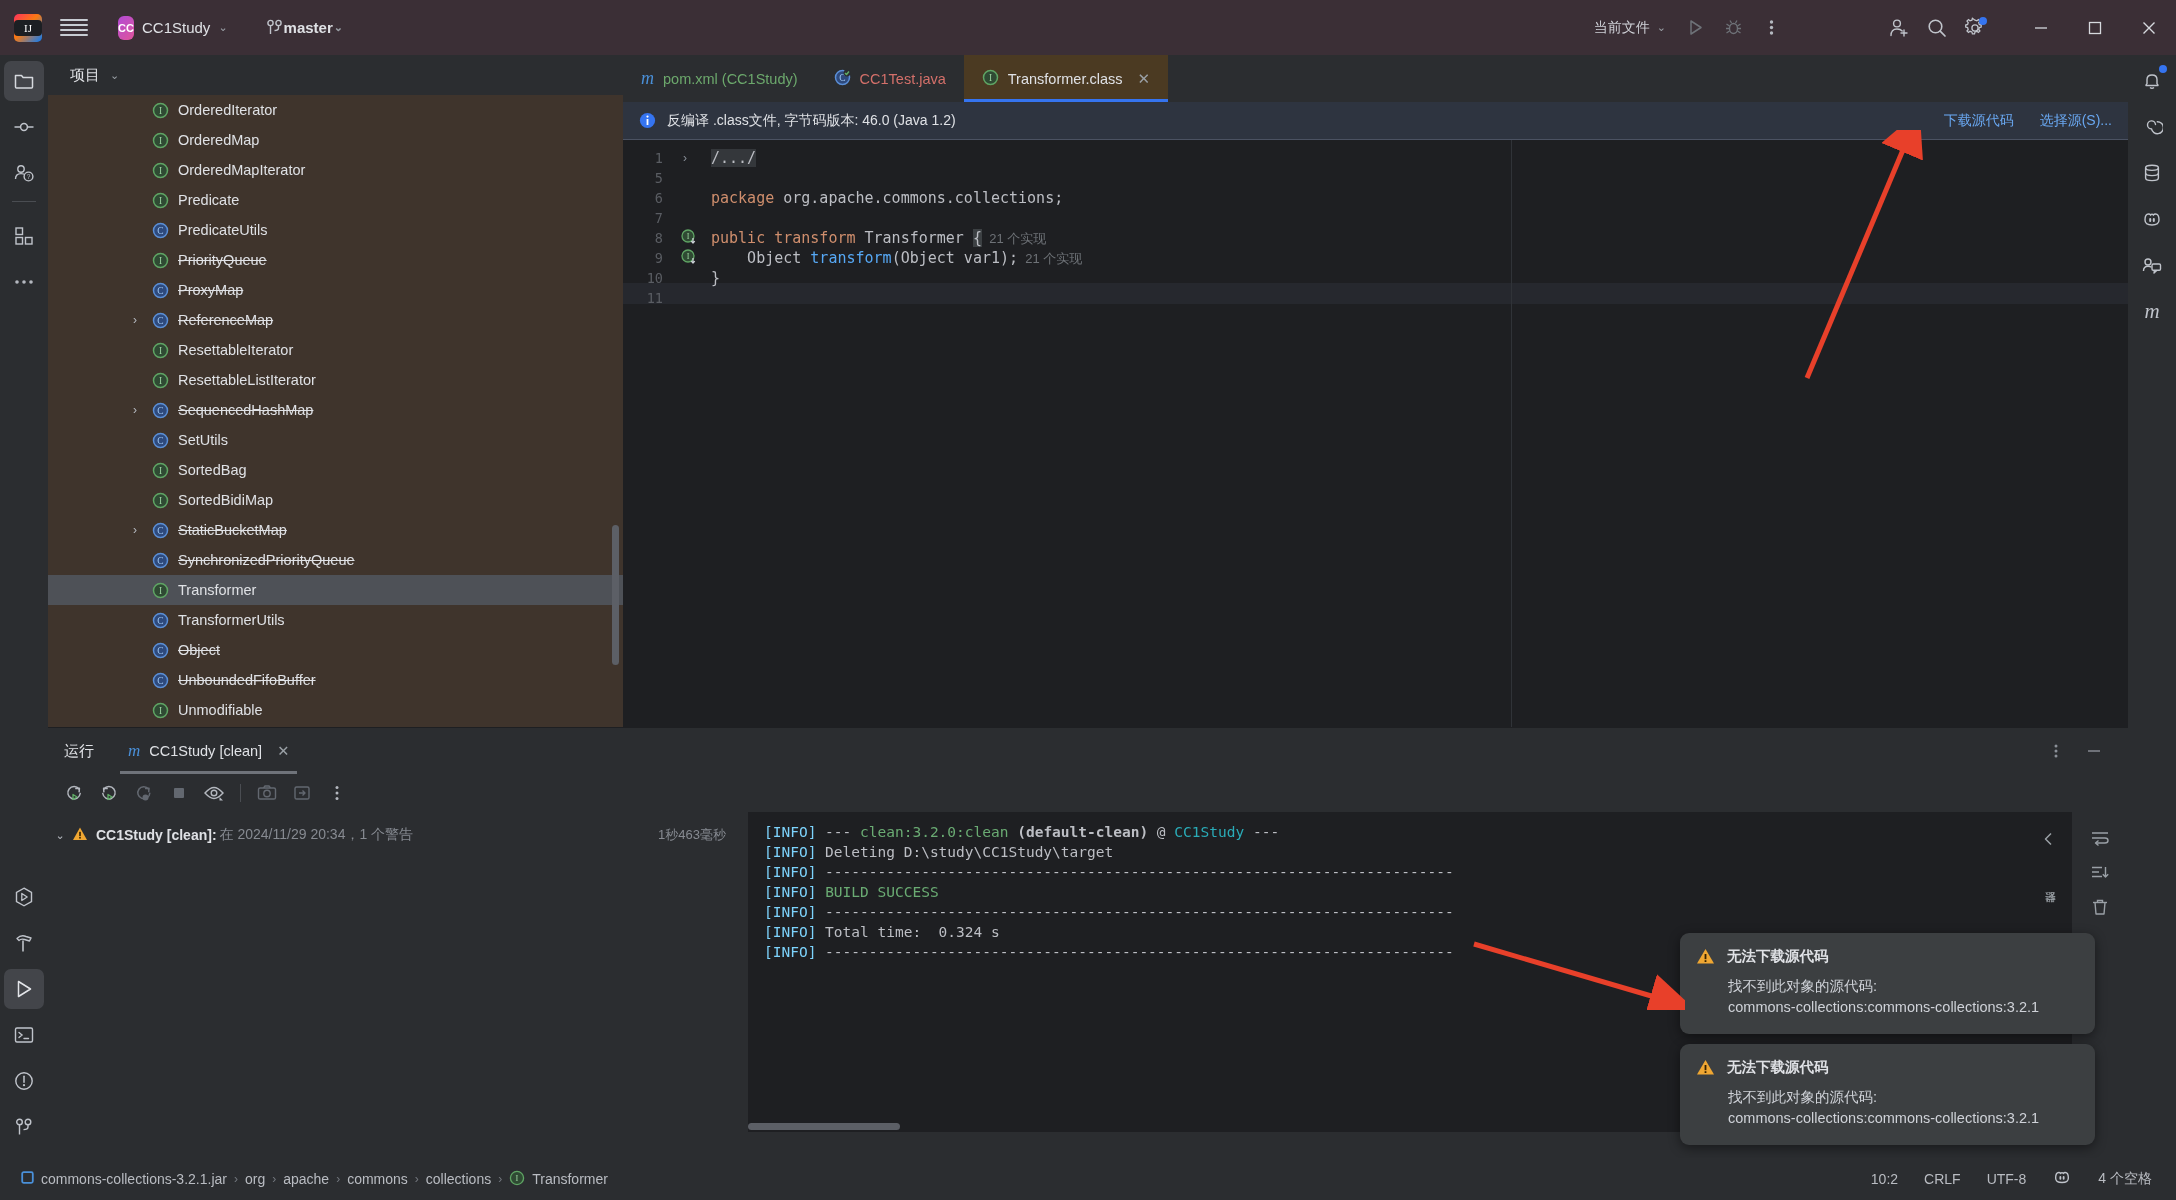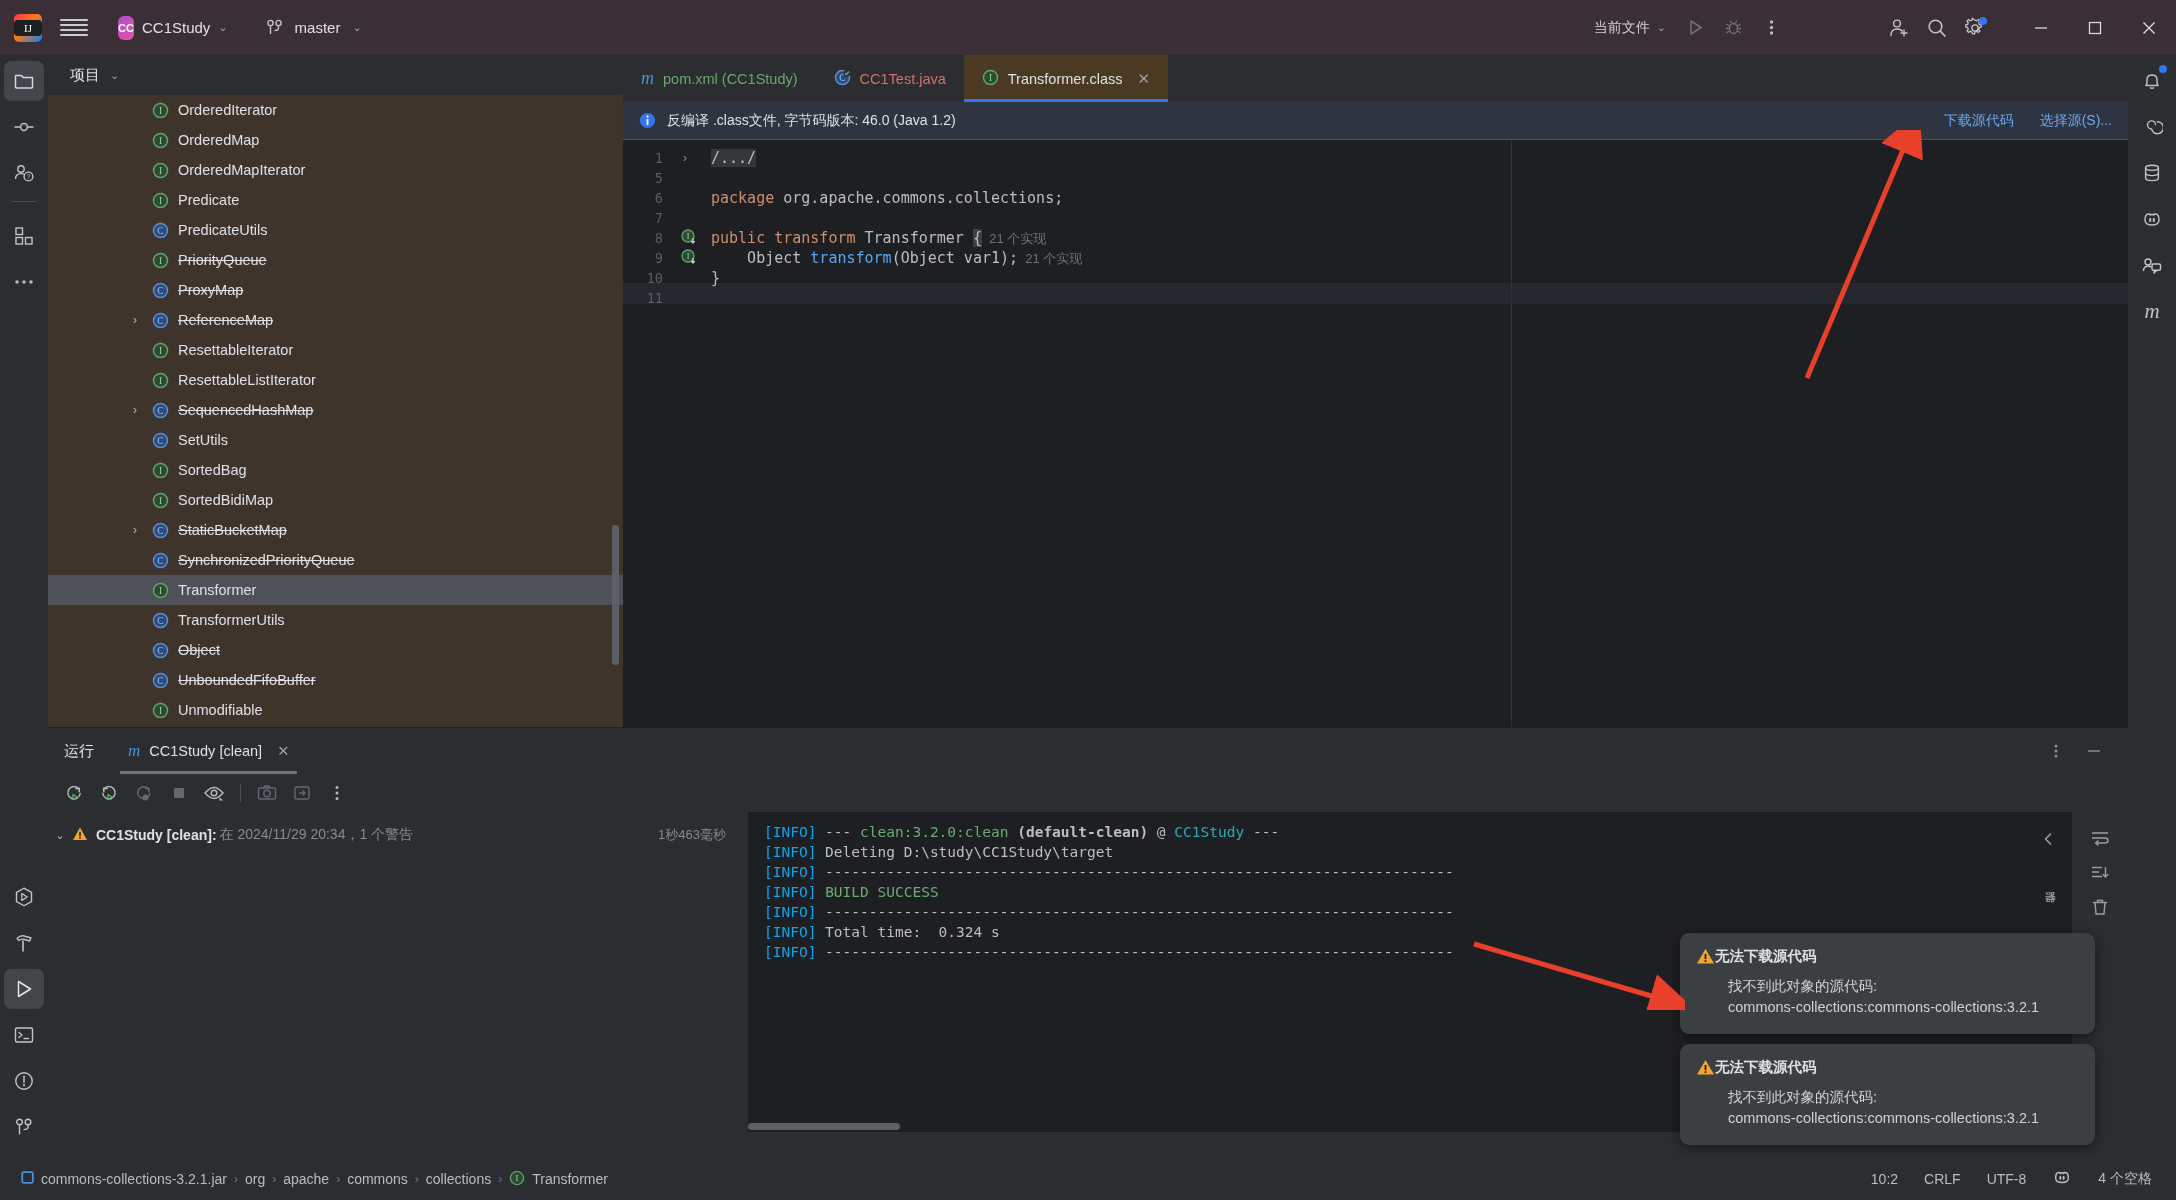--- a/index.html
+++ b/index.html
@@ -35,21 +35,21 @@
     display:flex; align-items:center; gap:8px; padding: 4px 10px; border-radius: 6px; cursor:pointer;
   }
   .proj-badge {
     width: 16px; height: 24px; border-radius: 6px;
     background: linear-gradient(135deg,#b24bd6,#e0559b);
     color:#fff; font-size: 11px; font-weight: bold;
     display:flex; align-items:center; justify-content:center;
   }
   .proj-name { font-size: 15px; color:#dfe1e5; }
   .chev { font-size: 11px; color:#9aa0a6; }
-  .branch-chip { display:flex; align-items:center; gap:12px; padding:4px 10px; margin-left:18px; border-radius:6px; cursor:pointer;}
+  .branch-chip { display:flex; align-items:center; gap:1px; padding:4px 10px; margin-left:18px; border-radius:6px; cursor:pointer;font-weight:bold;}
   .branch-name { font-size: 15px; color:#dfe1e5; }
 
   .tb-right { margin-left:auto; display:flex; align-items:center; height:100%; }
   .runconfig { display:flex; align-items:center; gap:7px; font-size:14px; color:#ced0d6; padding: 5px 10px; border-radius:6px; cursor:pointer;}
   .tb-ico { width: 38px; height: 38px; display:flex; align-items:center; justify-content:center; cursor:pointer; position:relative; }
   .tb-ico svg { display:block; }
   .wbtn { width: 54px; height: 55px; display:flex; align-items:center; justify-content:center; cursor:pointer;}
   .blue-dot { position:absolute; right:7px; top:8px; width:8px;height:8px;border-radius:50%;background:#3574f0;}
 
   
@@ -128,37 +128,37 @@
   .runbody { position:absolute; left:0; top:84px; width:2080px; height:320px; display:flex; }
   .treepane { width:700px; background:#2b2d30; position:relative; padding-top:10px;}
   .tp-row { height:26px; display:flex; align-items:center; font-size:14px; }
   .tp-arrow { width:24px; text-align:center; color:#b4b8bf; font-size:11px; }
   .tp-warn { margin-right:8px; }
   .tp-bold { font-weight:bold; color:#dfe1e5; }
   .tp-dim { color:#868a91; }
   .tp-dur { position:absolute; right:22px; font-size:13px; color:#868a91; }
   .console { flex:1; background:#1e1f22; position:relative; padding:10px 0 0 16px; font-family:"DejaVu Sans Mono", monospace; font-size:14.5px; }
   .cl { height:20px; line-height:20px; white-space:pre; }
-  .c-info { color:#0ea5e9; }
+  .c-info { color:#7dd3fc; }
   .c-plain { color:#bcbec4; }
   .c-green { color:#6aab73; }
   .c-bold { color:#bcbec4; font-weight:bold; }
   .c-teal { color:#2aacb8; }
   .c-num { color:#c9a26d; }
   .console-scroll { position:absolute; left:0; bottom:2px; width:152px; height:7px; background:#5c5f66; border-radius:4px; }
   .console-side { position:absolute; right:0; top:0; width:56px; height:100%; background:#2b2d30; display:flex; flex-direction:column; align-items:center; padding-top:12px; gap:4px;}
   .cs-ico { width:30px;height:30px;display:flex;align-items:center;justify-content:center;cursor:pointer;}
   .console-side2 { position:absolute; right:56px; top:0; width:46px; height:100%; display:flex; flex-direction:column; align-items:center; padding-top:12px; gap:14px; }
 
   
   .toast {
     position:absolute; width:415px; background:#3c3f41; border-radius:9px;
     box-shadow: 0 3px 12px rgba(0,0,0,.45); padding:14px 16px 16px 16px;
   }
-  .toast .thead { display:flex; align-items:flex-start; }
+  .toast .thead { display:flex; align-items:flex-start; gap:12px; }
   .toast .ttitle { font-size:14.5px; font-weight:bold; color:#dfe1e5; }
   .toast .tbody { margin-left:32px; margin-top:6px; font-size:14.5px; color:#cfd2d8; line-height:21px; }
 
   
   .statusbar { position:absolute; left:0; bottom:0; width:2176px; height:42px; background:#2b2d30; display:flex; align-items:center;justify-content:flex-end; }
   .crumbs { display:flex; align-items:center; padding-left:14px; gap:0; }
   .crumb { font-size:14px; color:#b9bcc2; padding:0 7px; cursor:pointer; display:flex; align-items:center; gap:7px;}
   .crumb-sep { color:#72767d; font-size:12px; }
   .sb-right { margin-left:auto; display:flex; align-items:center; gap:26px; padding-right:24px; }
   .sb-item { font-size:14px; color:#b9bcc2; cursor:pointer; }

